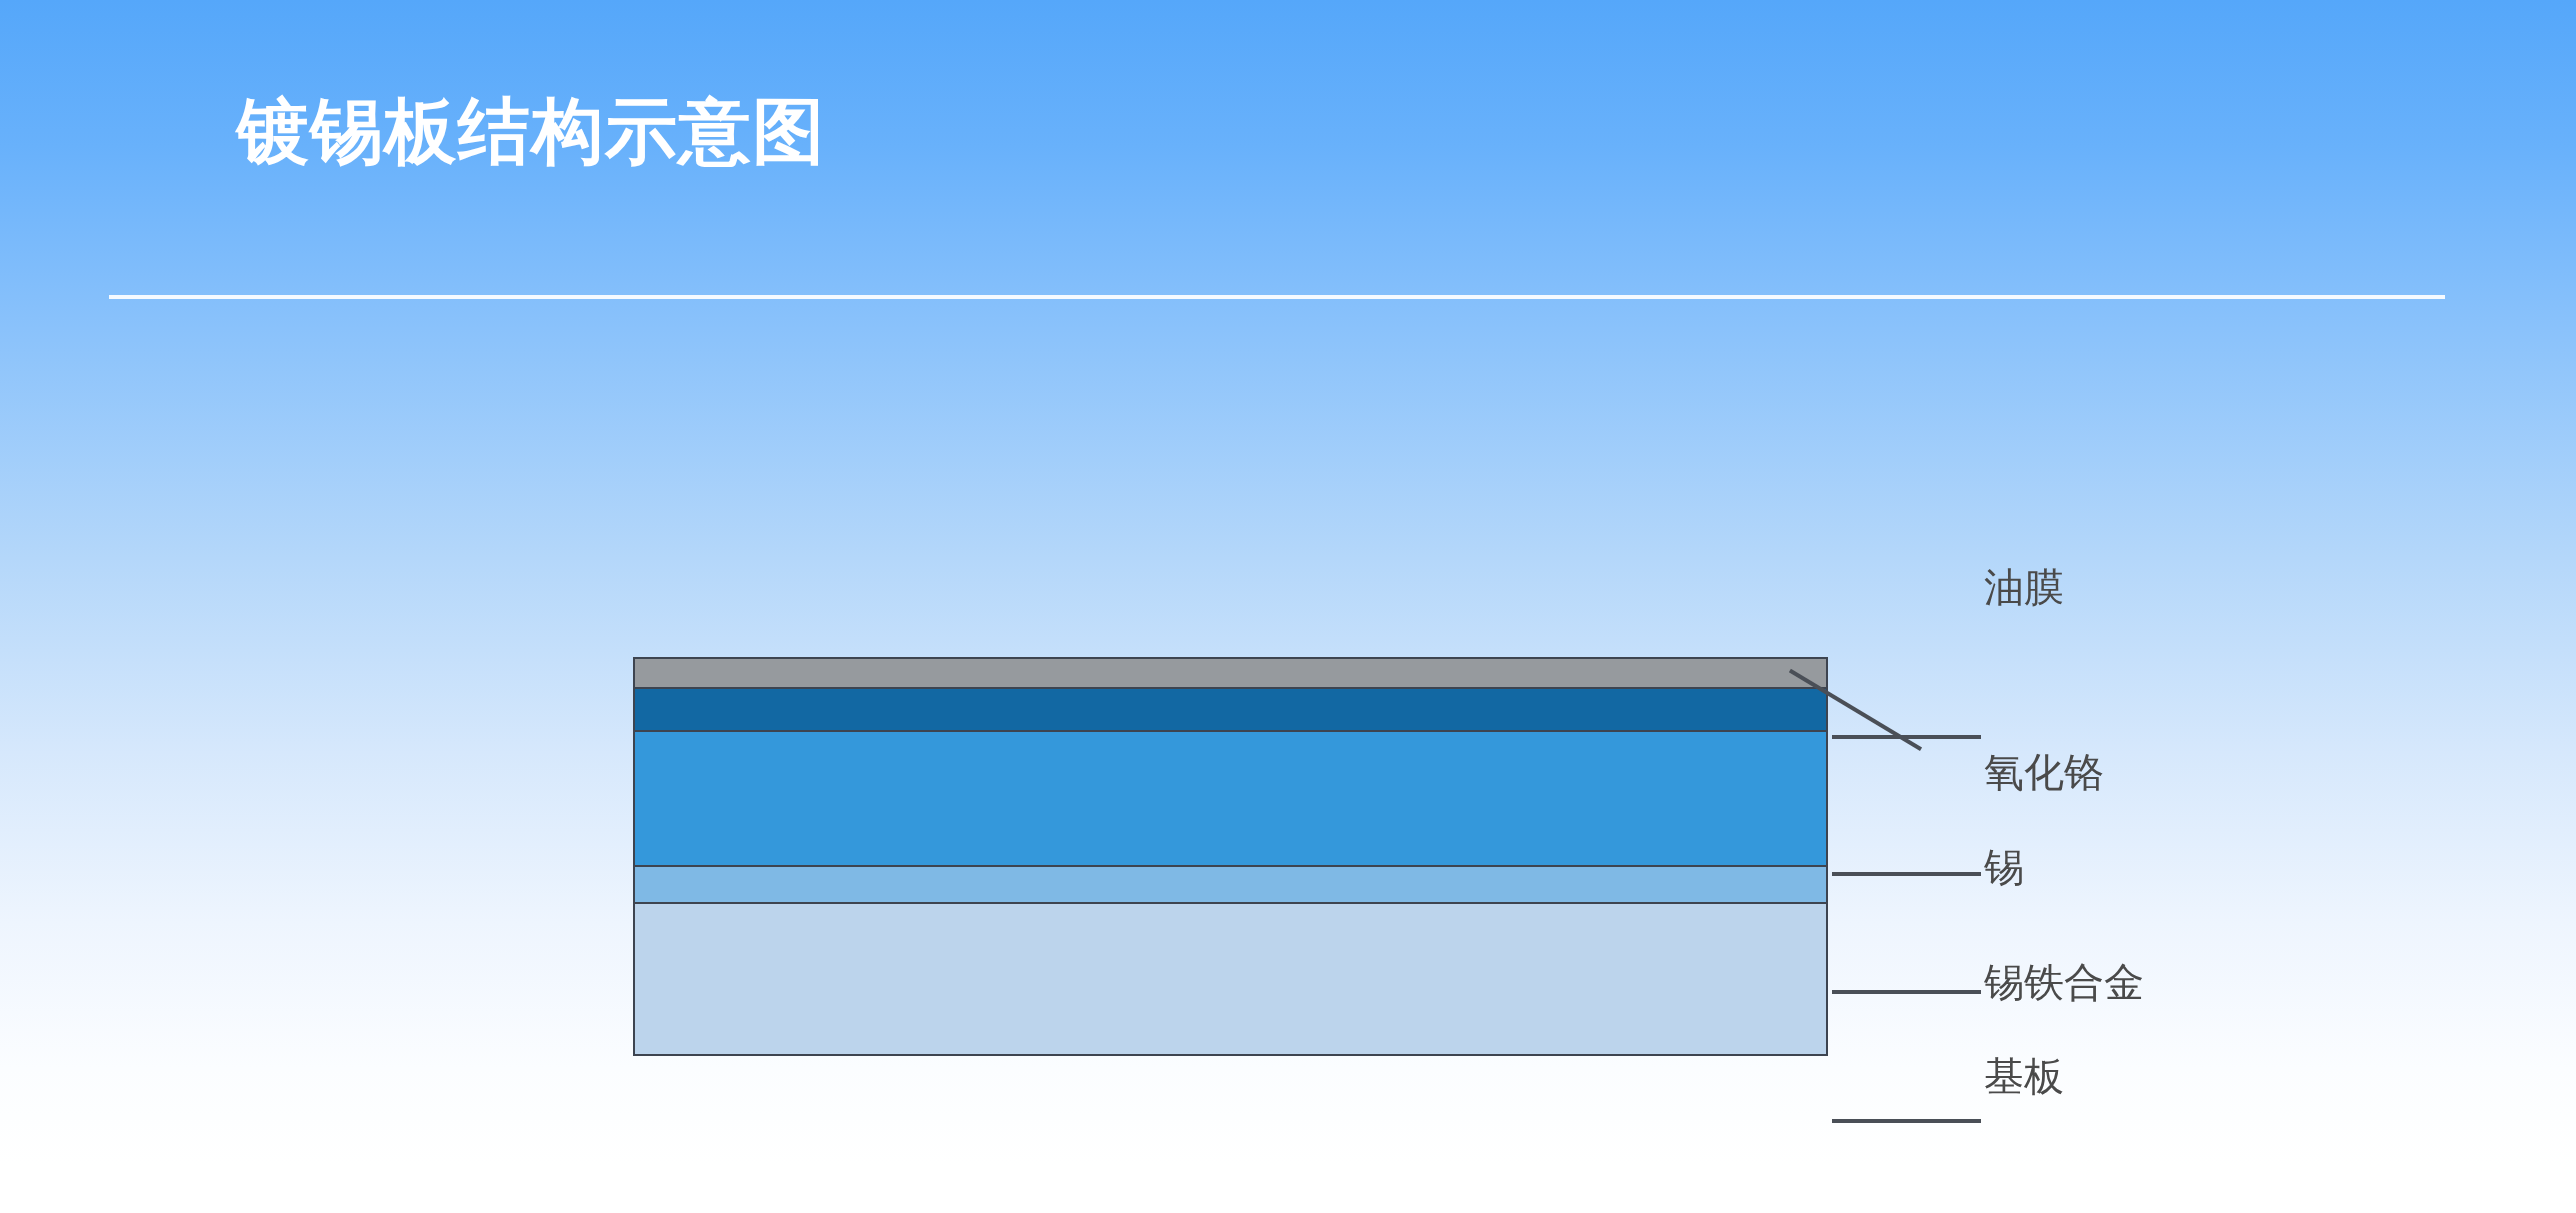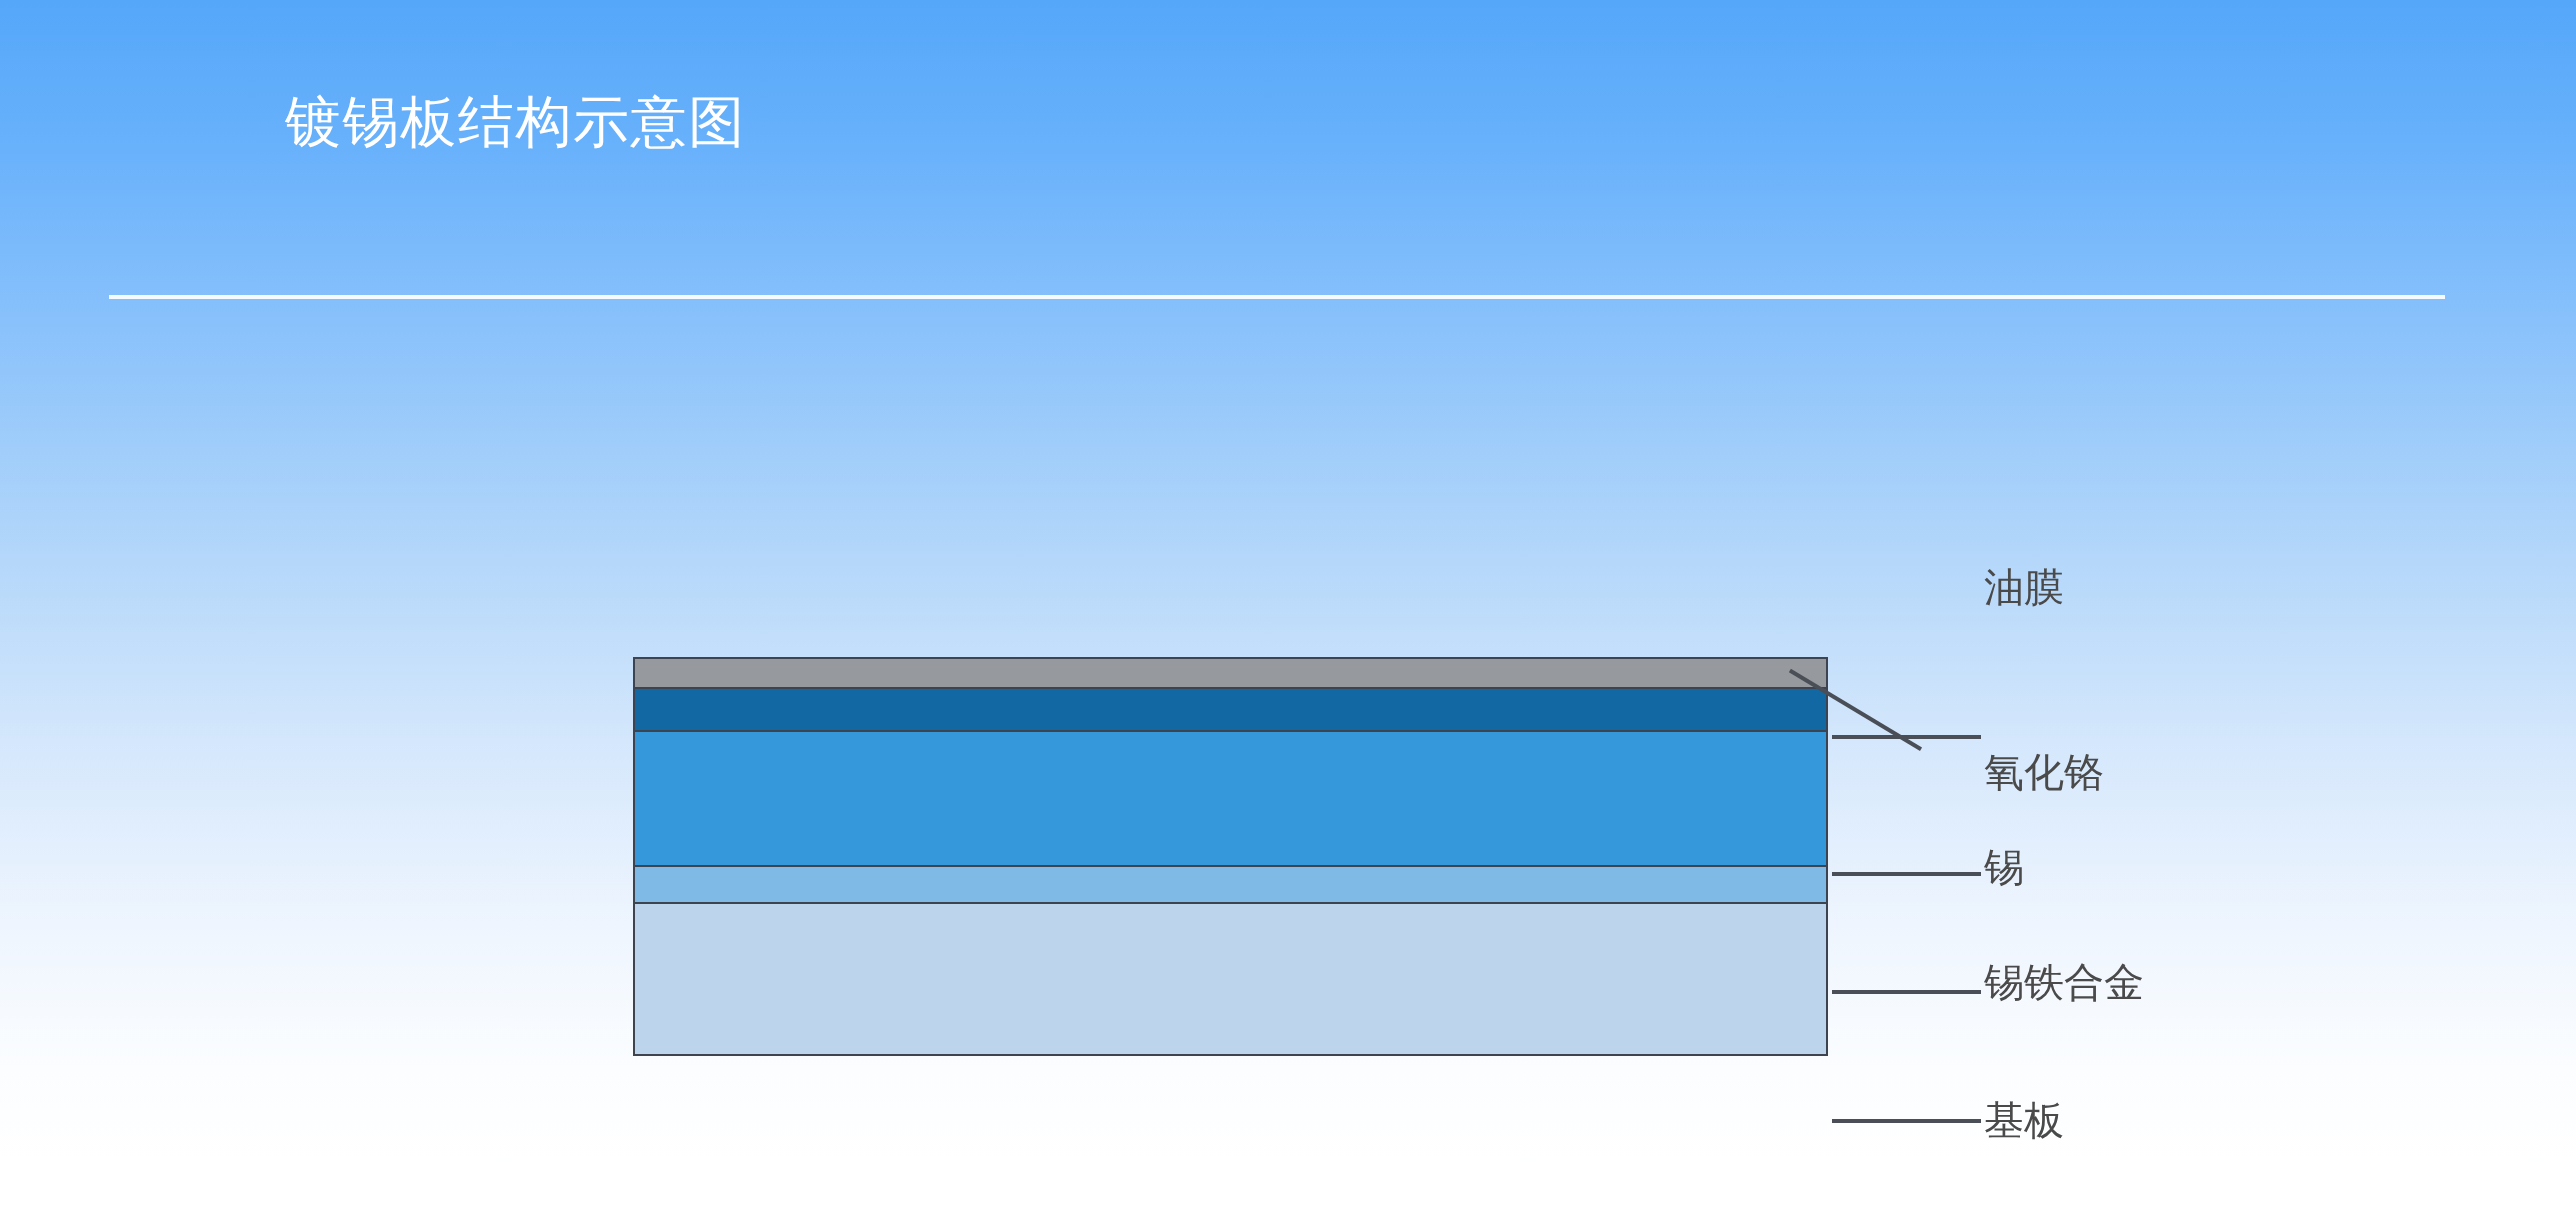--- a/index.html
+++ b/index.html
@@ -26,27 +26,26 @@
         #fbfdff 88%,
         #ffffff 96%,
         #ffffff 100%);
   }
 
   
   #title {
     position: absolute;
     left: 237px;
     top: 90px;
-    font-size: 56px;
-    font-weight: normal;
+    font-size: 72px;
+    font-weight: bold;
     color: #ffffff;
     letter-spacing: 1.6px;
     line-height: 1.15;
     white-space: nowrap;
-    margin-left: 48px;
   }
   #title-divider {
     position: absolute;
     left: 109px;
     top: 295px;
     width: 2336px;
     height: 4px;
     background: #ffffff;
     opacity: 0.92;
   }
@@ -124,16 +123,16 @@
   <div class="leader" style="left:1832px; top:1119px; width:149px;"></div>
 
   <div class="label" style="top:567px;">油膜</div>
 
   <div class="label" style="top:752px;">氧化铬</div>
 
   <div class="label" style="top:847px;">锡</div>
 
   <div class="label" style="top:966px;font-family:Liberation Mono, monospace;">锡铁合金</div>
 
-  <div class="label" style="top:1100px;">基板</div>
+  <div class="label" style="top:1056px;">基板</div>
 
 </div>
 
 
 </body></html>

